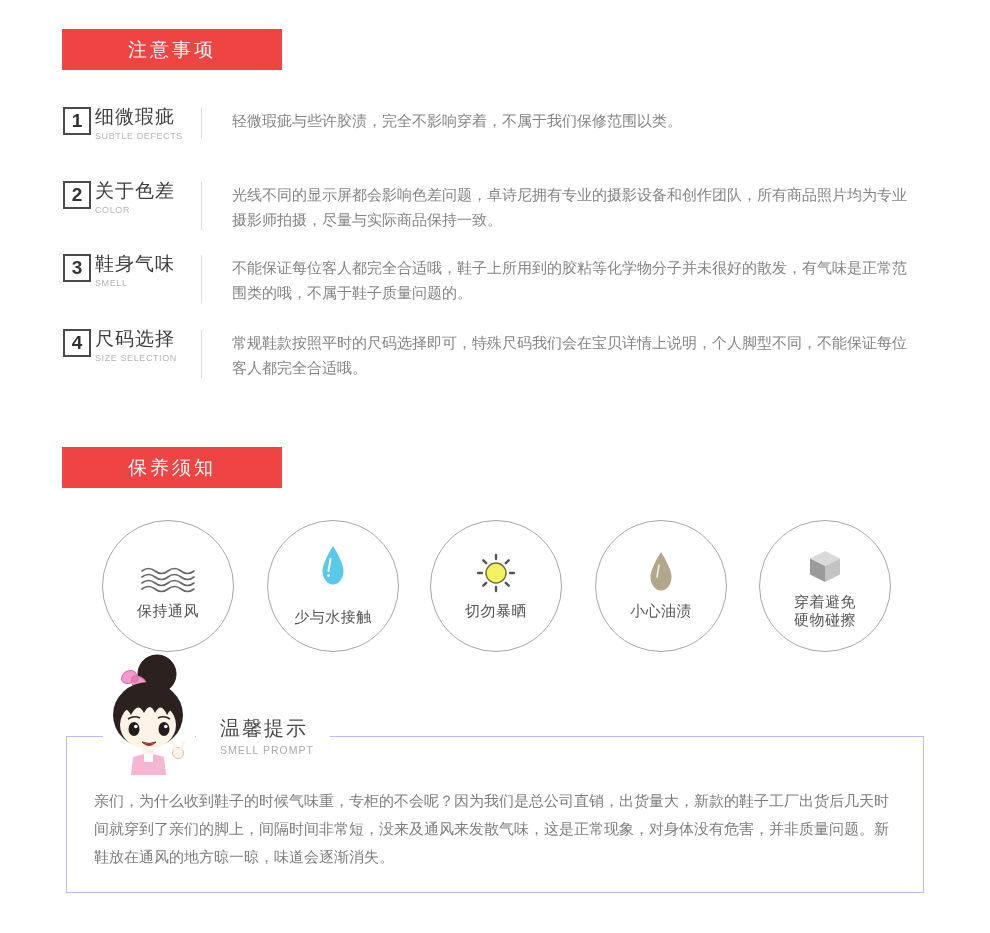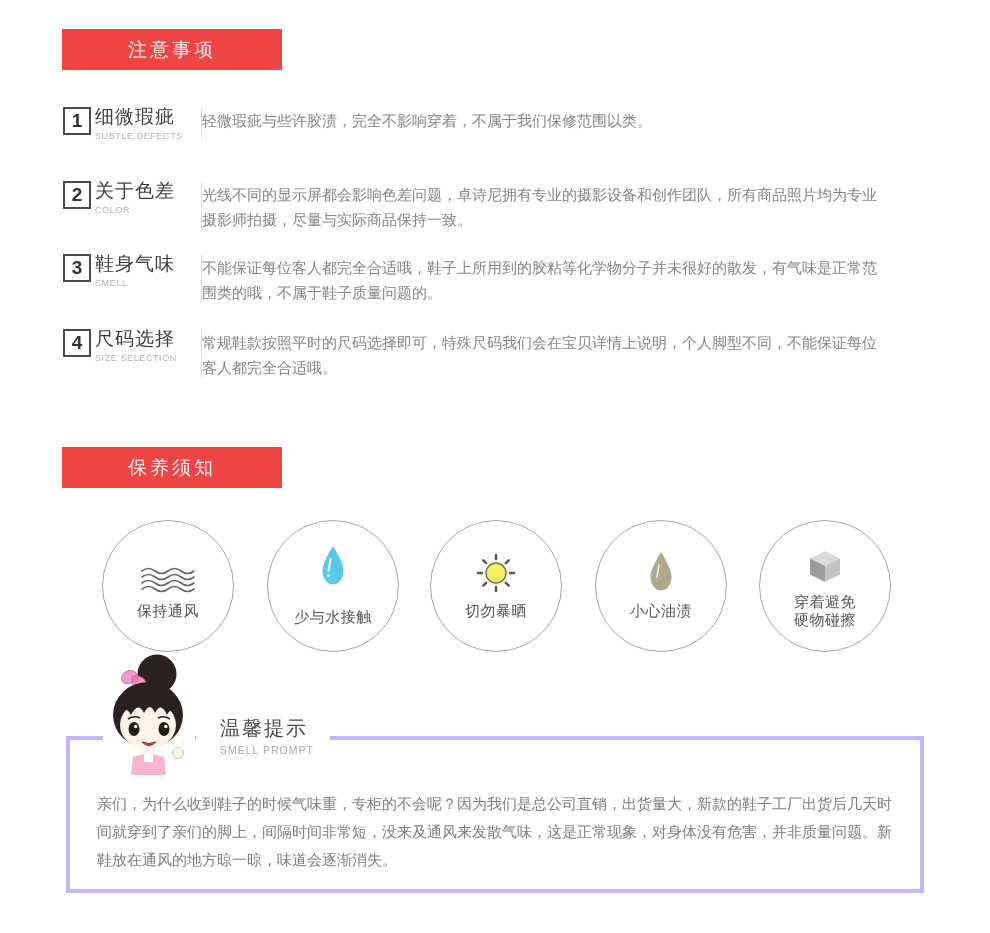--- a/index.html
+++ b/index.html
@@ -48,20 +48,21 @@
   .label-en {
     font-size: 9px; color: #b4b4b4; letter-spacing: 0.6px;
     margin-top: 3px; white-space: nowrap; text-transform: uppercase;
   }
   .row-divider {
     border-left: 1px solid #dcdcdc;
     align-self: stretch;
     margin-top: 2px; margin-bottom: 2px;
   }
   .row-text {
+    margin-left: 30px;
     width: 676px;
     font-size: 15px; line-height: 25px;
     color: #848484;
     margin-top: 2px;
   }
   #row-1 { top: 106px; }
   #row-2 { top: 180px; }
   #row-3 { top: 253px; }
   #row-4 { top: 328px; }
 
@@ -94,21 +95,21 @@
   #circle-1 { left: 267px; gap: 12px; }
   #circle-2 { left: 430px; }
   #circle-3 { left: 595px; }
   #circle-4 { left: 759px; }
 
   
   .tip-box {
     position: absolute;
     left: 66px; top: 736px;
     width: 858px; height: 157px;
-    border: 4px solid #c4b5fd;
+    border: 1px solid #c4b5fd;
   }
   .tip-body {
     position: absolute;
     left: 27px; top: 50px;
     width: 806px;
     font-size: 15px;
     line-height: 28px;
     color: #7d7d7d;
   }
   .tip-avatar {

